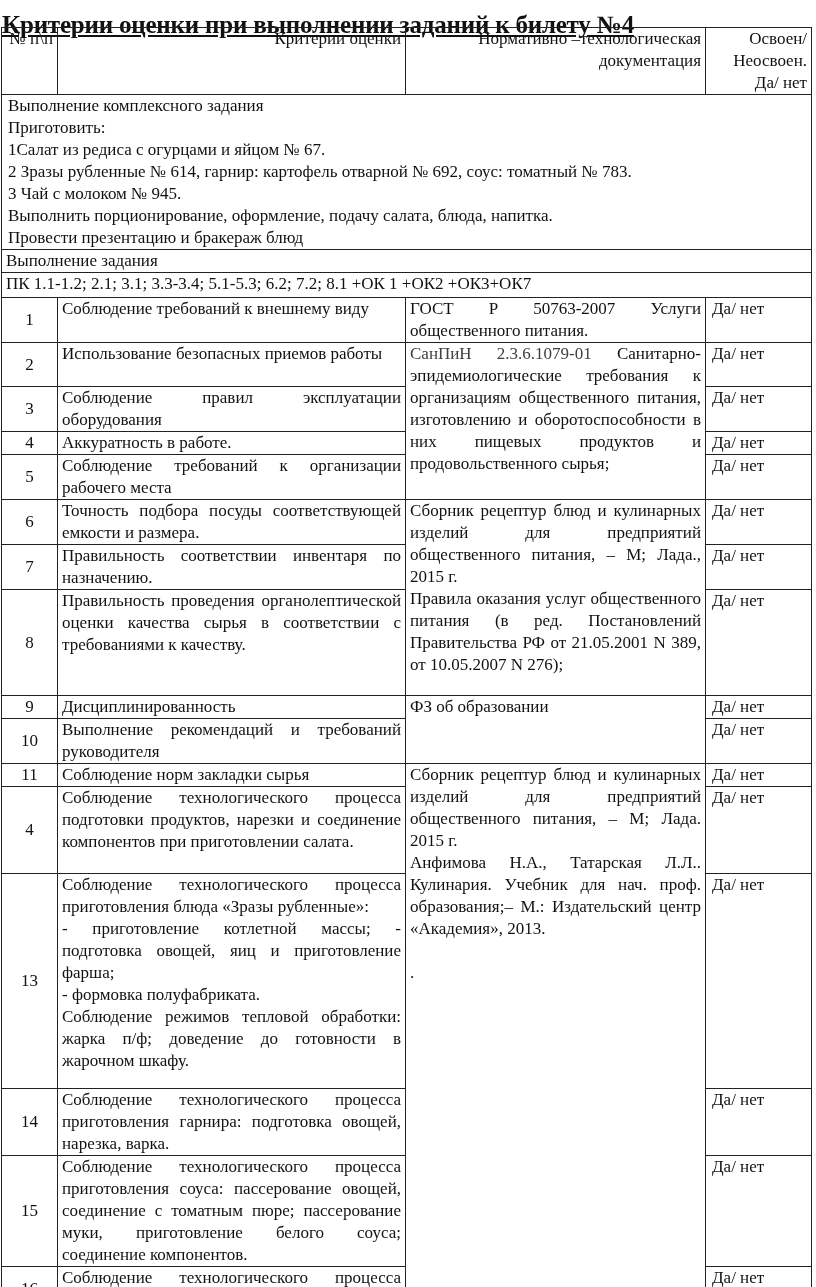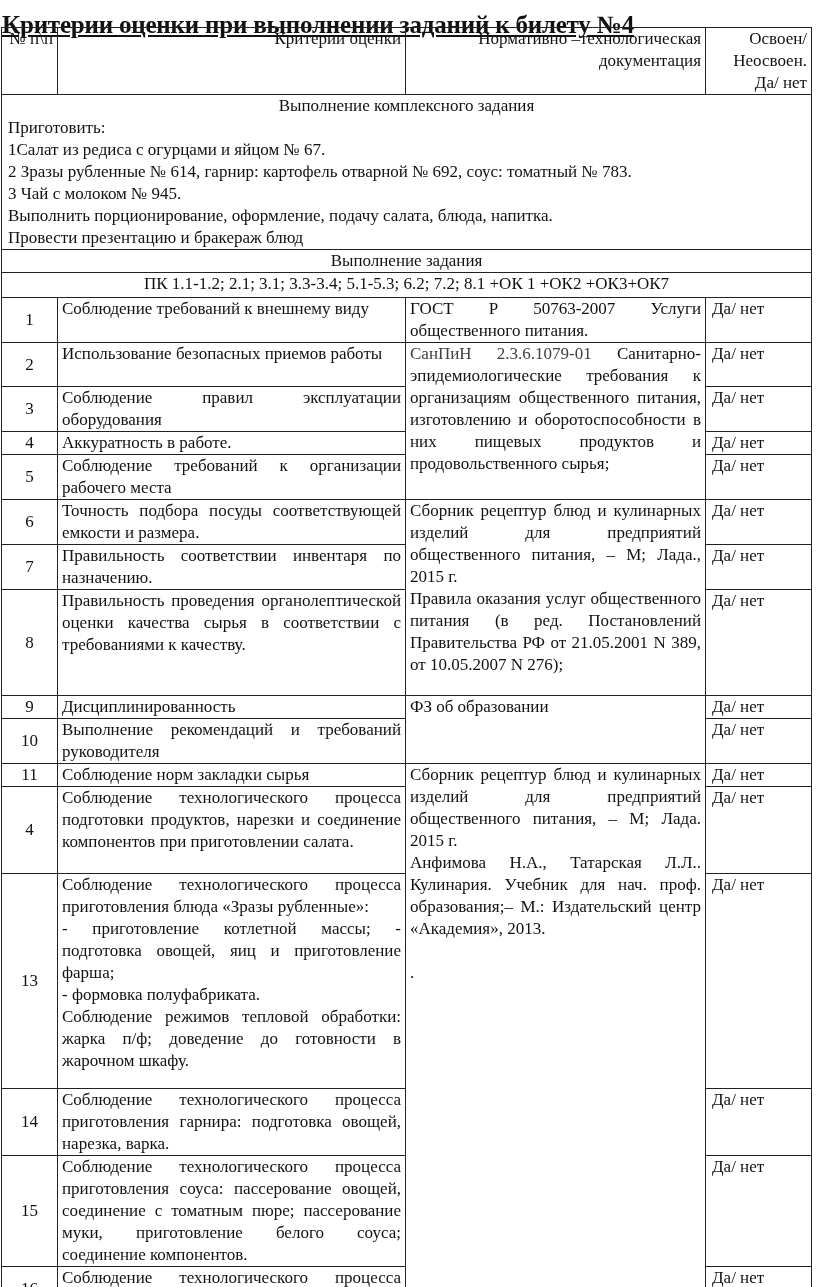--- a/index.html
+++ b/index.html
@@ -29,21 +29,21 @@
     overflow: hidden;
   }
   col.c1 { width: 56px; }
   col.c2 { width: 348px; }
   col.c3 { width: 300px; }
   col.c4 { width: 106px; }
 
   .hdr td { text-align: right; vertical-align: middle; }
   .num { text-align: center; vertical-align: middle !important; }
   .just { text-align: justify; text-align-last: left; }
-  .center { text-align: center; }
+  .center { text-align: left; }
   .bold { font-weight: normal; }
   .task-block { padding: 0 6px !important; }
   .task-line { display: block; }
   .muted { color: #404040; }
   .yn { padding-left: 6px !important; }
 </style>
 </head>
 <body>
 
 <div class="title">Критерии оценки при выполнении заданий к билету №4</div>

